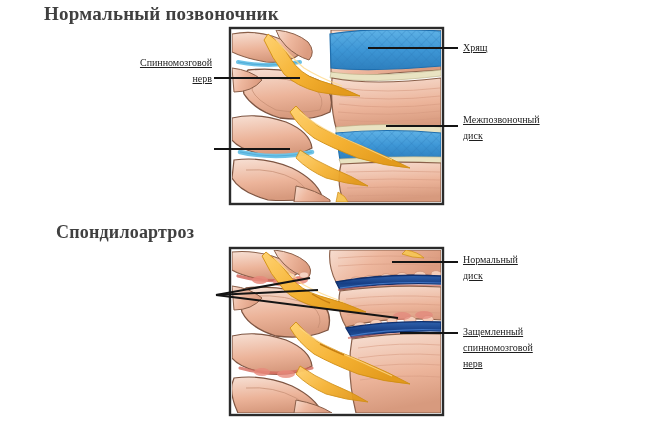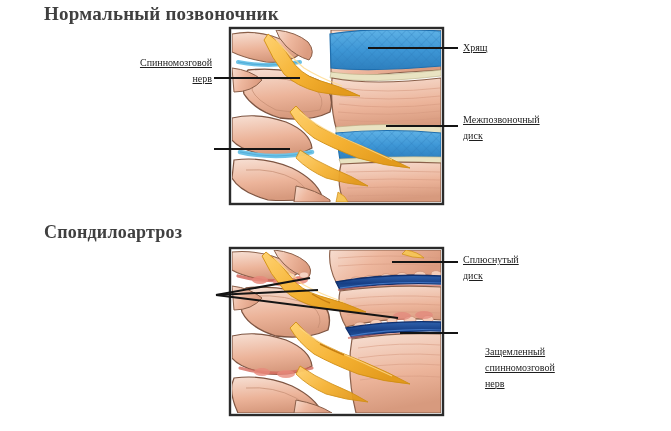--- a/index.html
+++ b/index.html
@@ -16,21 +16,21 @@
     position:absolute;
     font-family:"Liberation Serif", serif;
     font-weight:bold;
     color:#404040;
     text-align:left;
     white-space:nowrap;
     letter-spacing:0.2px;
     padding-left:44px;
   }
   #title-normal{left:0;top:3px;width:671px;font-size:19px;}
-  #title-spondyl{left:0;top:222px;width:578px;font-size:18px;}
+  #title-spondyl{left:12px;top:222px;width:578px;font-size:18px;}
 
   .label{
     position:absolute;
     font-family:"Liberation Serif", serif;
     font-size:10px;
     line-height:16px;
     color:#1e1e1e;
     white-space:pre-line;
     text-decoration:underline;
   }
@@ -293,20 +293,20 @@
   <div class="label left" style="left:62px;top:55px;width:150px;">Спинномозговой
 нерв</div>
 
 
   <div class="label right" style="left:463px;top:40px;width:150px;">Хрящ</div>
 
   <div class="label right" style="left:463px;top:104px;width:190px;margin-top:8px;">Межпозвоночный
 диск</div>
 
 
-  <div class="label right" style="left:463px;top:252px;width:160px;">Сплюснутый
+  <div class="label right" style="left:463px;top:252px;width:160px;">Нормальный
 диск</div>
 
-  <div class="label right" style="left:485px;top:324px;width:180px;margin-top:20px;">Защемленный
+  <div class="label right" style="left:463px;top:324px;width:180px;">Защемленный
 спинномозговой
 нерв</div>
 
 </div>
 
 </body></html>

